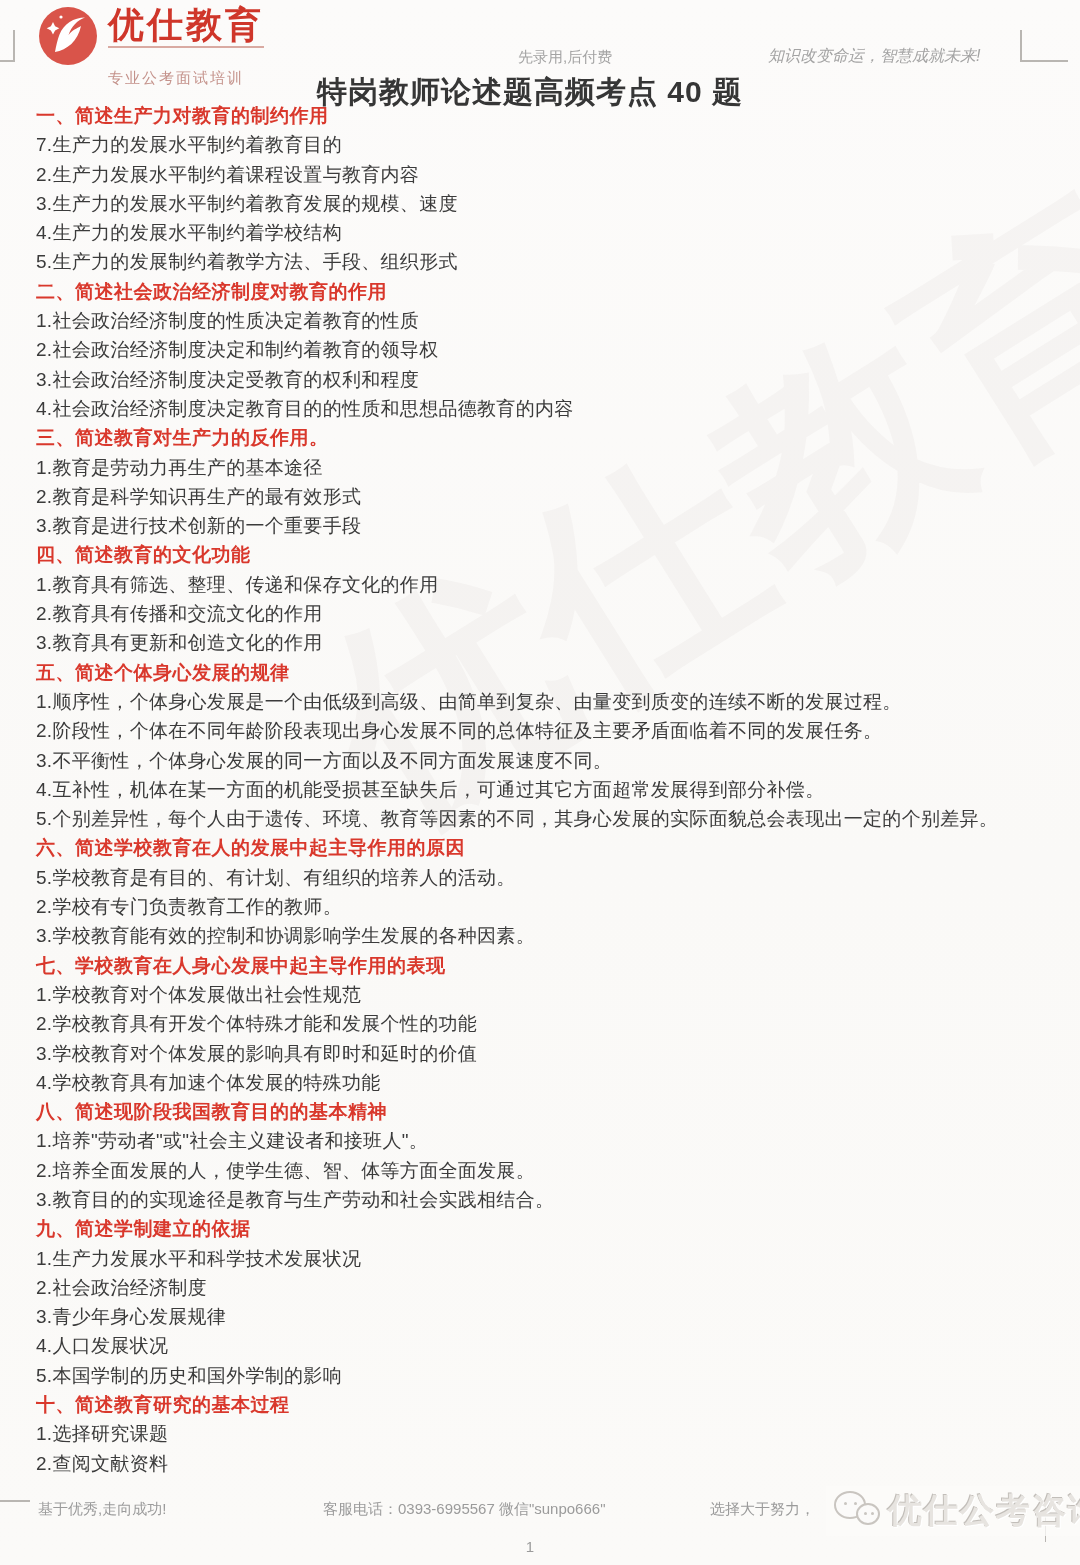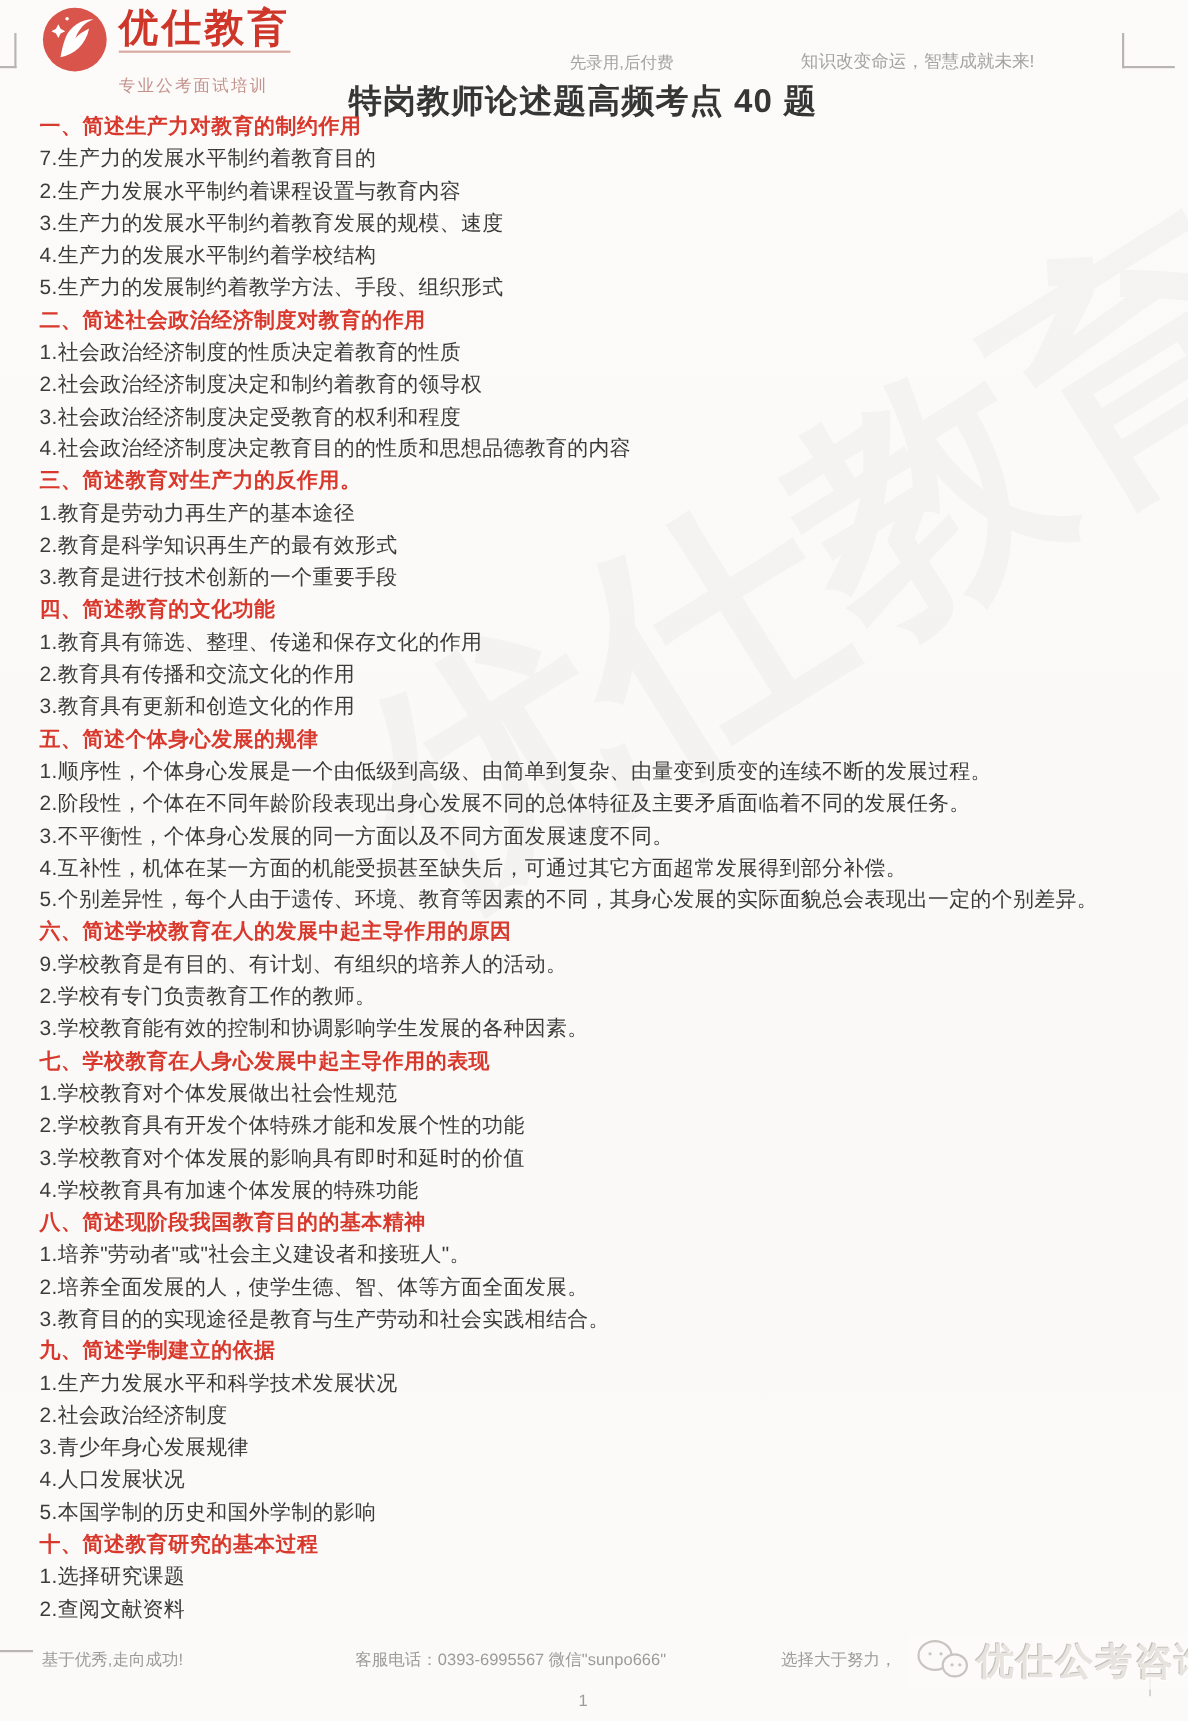--- a/index.html
+++ b/index.html
@@ -25,21 +25,21 @@
 
   
   .logo-row { position:absolute; top:6px; left:38px; display:flex; align-items:flex-start; gap:10px; }
   .logo-badge { width:60px; height:60px; flex:0 0 auto; }
   .brand-name { font-size:36px; font-weight:bold; color:#cf362a; letter-spacing:3px; line-height:38px; }
   .brand-tagline {
     font-size:15px; color:#c4928b; letter-spacing:2px;
     border-top:2px solid #d9aaa2; padding-top:21px; margin-top:2px;
   }
   .slogan-center { position:absolute; left:518px; top:48px; font-size:15px; color:#a3a3a3; }
-  .slogan-right  { position:absolute; left:728px; top:46px; font-size:16px; color:#a3a3a3; }
+  .slogan-right  { position:absolute; left:768px; top:46px; font-size:16px; color:#a3a3a3;font-style:italic; }
 
   
   .doc-title {
     position:absolute; top:72px; left:0; width:1060px; text-align:center;
     font-size:30px; font-weight:bold; color:#363636; letter-spacing:1px;
   }
 
   
   .content {
     position:absolute; top:101px; left:36px; width:1020px;
@@ -136,21 +136,21 @@
       <div class="sec-item">1.教育具有筛选、整理、传递和保存文化的作用</div>
       <div class="sec-item">2.教育具有传播和交流文化的作用</div>
       <div class="sec-item">3.教育具有更新和创造文化的作用</div>
       <div class="sec-heading">五、简述个体身心发展的规律</div>
       <div class="sec-item">1.顺序性，个体身心发展是一个由低级到高级、由简单到复杂、由量变到质变的连续不断的发展过程。</div>
       <div class="sec-item">2.阶段性，个体在不同年龄阶段表现出身心发展不同的总体特征及主要矛盾面临着不同的发展任务。</div>
       <div class="sec-item">3.不平衡性，个体身心发展的同一方面以及不同方面发展速度不同。</div>
       <div class="sec-item">4.互补性，机体在某一方面的机能受损甚至缺失后，可通过其它方面超常发展得到部分补偿。</div>
       <div class="sec-item">5.个别差异性，每个人由于遗传、环境、教育等因素的不同，其身心发展的实际面貌总会表现出一定的个别差异。</div>
       <div class="sec-heading">六、简述学校教育在人的发展中起主导作用的原因</div>
-      <div class="sec-item">9.学校教育是有目的、有计划、有组织的培养人的活动。</div>
+      <div class="sec-item">5.学校教育是有目的、有计划、有组织的培养人的活动。</div>
       <div class="sec-item">2.学校有专门负责教育工作的教师。</div>
       <div class="sec-item">3.学校教育能有效的控制和协调影响学生发展的各种因素。</div>
       <div class="sec-heading">七、学校教育在人身心发展中起主导作用的表现</div>
       <div class="sec-item">1.学校教育对个体发展做出社会性规范</div>
       <div class="sec-item">2.学校教育具有开发个体特殊才能和发展个性的功能</div>
       <div class="sec-item">3.学校教育对个体发展的影响具有即时和延时的价值</div>
       <div class="sec-item">4.学校教育具有加速个体发展的特殊功能</div>
       <div class="sec-heading">八、简述现阶段我国教育目的的基本精神</div>
       <div class="sec-item">1.培养"劳动者"或"社会主义建设者和接班人"。</div>
       <div class="sec-item">2.培养全面发展的人，使学生德、智、体等方面全面发展。</div>

